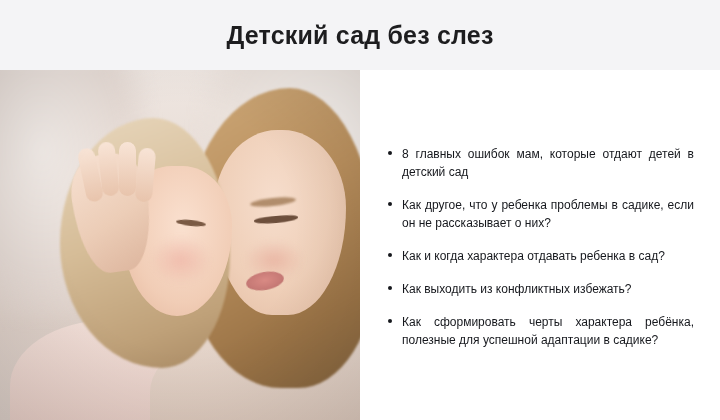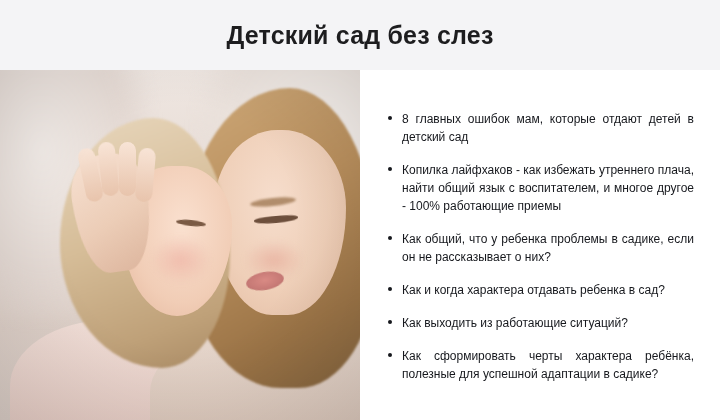--- a/index.html
+++ b/index.html
@@ -259,22 +259,21 @@
       <div class="finger f1"></div>
       <div class="finger f2"></div>
       <div class="finger f3"></div>
       <div class="finger f4"></div>
       <div class="vignette"></div>
     </div>
 
     <div class="bullets">
       <ul class="bullet-list">
         <li>8 главных ошибок мам, которые отдают детей в детский сад</li>
-        <li>Копилка лайфхаков - как избежать утреннего плача, найти общий язык с воспитателем, и многое другое - 100% работающие приемы</li>
-        <li>Как общий, что у ребенка проблемы в садике, если он не рассказывает о них?</li>
+        <li>Как другое, что у ребенка проблемы в садике, если он не рассказывает о них?</li>
         <li>Как и когда характера отдавать ребенка в сад?</li>
-        <li>Как выходить из работающие ситуаций?</li>
+        <li>Как выходить из конфликтных избежать?</li>
         <li>Как сформировать черты характера ребёнка, полезные для успешной адаптации в садике?</li>
       </ul>
     </div>
 
   </div>
 </div>
 
 </body></html>

